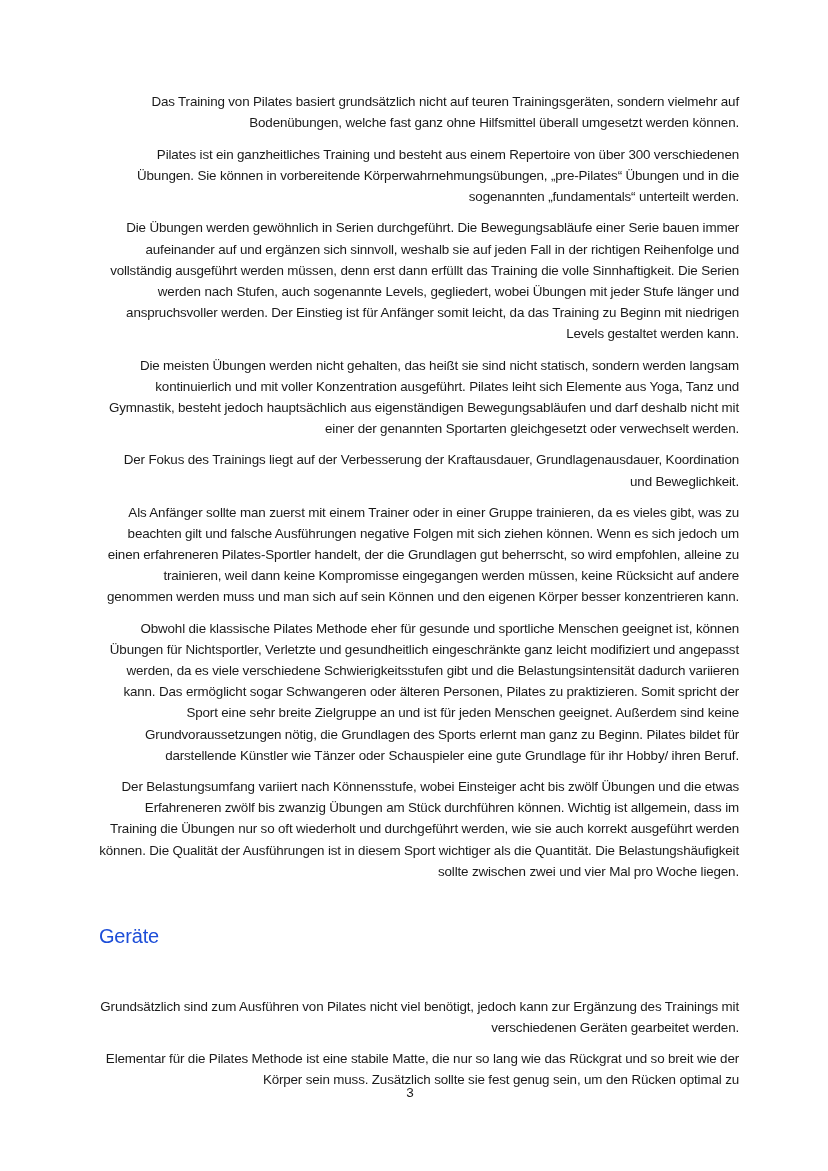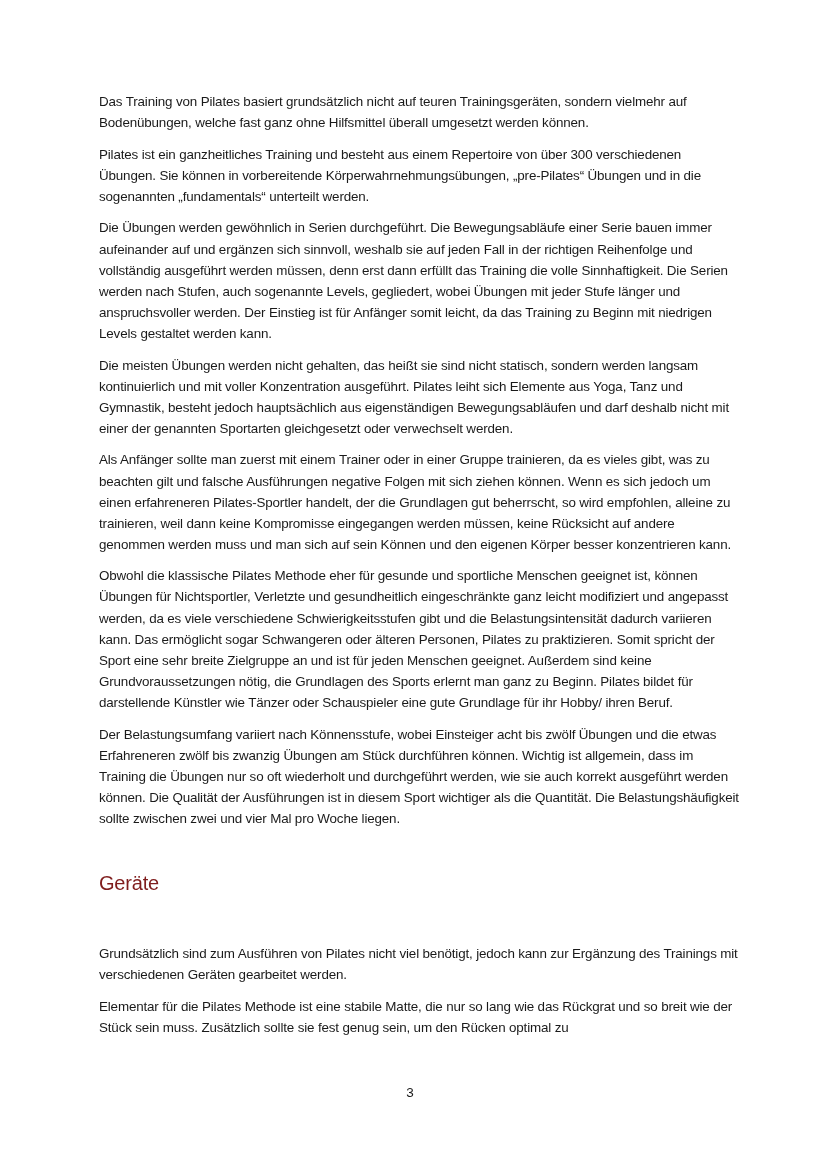--- a/index.html
+++ b/index.html
@@ -20,27 +20,28 @@
       left: 99px;
       top: 91px;
       width: 640px;
     }
     .para {
       font-size: 13.4px;
       line-height: 21.1px;
       margin: 0 0 10.5px 0;
       letter-spacing: -0.15px;
       word-spacing: 0px;
+      text-align: right;
     }
     .heading {
       font-size: 20px;
       font-weight: normal;
       line-height: 26px;
       margin: 41px 0 47px 0;
-      color: #7f1d1d;
+      color: #1d4ed8;
       letter-spacing: -0.2px;
     }
     .page-number {
       position: absolute;
       left: 0;
       width: 828px;
       top: 1085px;
       text-align: center;
       font-size: 13.5px;
       color: #1a1a1a;
@@ -48,23 +49,24 @@
     }
   </style>
 </head>
 <body>
 
 <div class="page">
   <p class="para">Das Training von Pilates basiert grundsätzlich nicht auf teuren Trainingsgeräten, sondern vielmehr auf Bodenübungen, welche fast ganz ohne Hilfsmittel überall umgesetzt werden können.</p>
   <p class="para">Pilates ist ein ganzheitliches Training und besteht aus einem Repertoire von über 300 verschiedenen Übungen. Sie können in vorbereitende Körperwahrnehmungsübungen, „pre-Pilates“ Übungen und in die sogenannten „fundamentals“ unterteilt werden.</p>
   <p class="para">Die Übungen werden gewöhnlich in Serien durchgeführt. Die Bewegungsabläufe einer Serie bauen immer aufeinander auf und ergänzen sich sinnvoll, weshalb sie auf jeden Fall in der richtigen Reihenfolge und vollständig ausgeführt werden müssen, denn erst dann erfüllt das Training die volle Sinnhaftigkeit. Die Serien werden nach Stufen, auch sogenannte Levels, gegliedert, wobei Übungen mit jeder Stufe länger und anspruchsvoller werden. Der Einstieg ist für Anfänger somit leicht, da das Training zu Beginn mit niedrigen Levels gestaltet werden kann.</p>
   <p class="para">Die meisten Übungen werden nicht gehalten, das heißt sie sind nicht statisch, sondern werden langsam kontinuierlich und mit voller Konzentration ausgeführt. Pilates leiht sich Elemente aus Yoga, Tanz und Gymnastik, besteht jedoch hauptsächlich aus eigenständigen Bewegungsabläufen und darf deshalb nicht mit einer der genannten Sportarten gleichgesetzt oder verwechselt werden.</p>
+  <p class="para">Der Fokus des Trainings liegt auf der Verbesserung der Kraftausdauer, Grundlagenausdauer, Koordination und Beweglichkeit.</p>
   <p class="para">Als Anfänger sollte man zuerst mit einem Trainer oder in einer Gruppe trainieren, da es vieles gibt, was zu beachten gilt und falsche Ausführungen negative Folgen mit sich ziehen können. Wenn es sich jedoch um einen erfahreneren Pilates-Sportler handelt, der die Grundlagen gut beherrscht, so wird empfohlen, alleine zu trainieren, weil dann keine Kompromisse eingegangen werden müssen, keine Rücksicht auf andere genommen werden muss und man sich auf sein Können und den eigenen Körper besser konzentrieren kann.</p>
   <p class="para">Obwohl die klassische Pilates Methode eher für gesunde und sportliche Menschen geeignet ist, können Übungen für Nichtsportler, Verletzte und gesundheitlich eingeschränkte ganz leicht modifiziert und angepasst werden, da es viele verschiedene Schwierigkeitsstufen gibt und die Belastungsintensität dadurch variieren kann. Das ermöglicht sogar Schwangeren oder älteren Personen, Pilates zu praktizieren. Somit spricht der Sport eine sehr breite Zielgruppe an und ist für jeden Menschen geeignet. Außerdem sind keine Grundvoraussetzungen nötig, die Grundlagen des Sports erlernt man ganz zu Beginn. Pilates bildet für darstellende Künstler wie Tänzer oder Schauspieler eine gute Grundlage für ihr Hobby/ ihren Beruf.</p>
   <p class="para">Der Belastungsumfang variiert nach Könnensstufe, wobei Einsteiger acht bis zwölf Übungen und die etwas Erfahreneren zwölf bis zwanzig Übungen am Stück durchführen können. Wichtig ist allgemein, dass im Training die Übungen nur so oft wiederholt und durchgeführt werden, wie sie auch korrekt ausgeführt werden können. Die Qualität der Ausführungen ist in diesem Sport wichtiger als die Quantität. Die Belastungshäufigkeit sollte zwischen zwei und vier Mal pro Woche liegen.</p>
 
   <h2 class="heading">Geräte</h2>
 
   <p class="para">Grundsätzlich sind zum Ausführen von Pilates nicht viel benötigt, jedoch kann zur Ergänzung des Trainings mit verschiedenen Geräten gearbeitet werden.</p>
-  <p class="para">Elementar für die Pilates Methode ist eine stabile Matte, die nur so lang wie das Rückgrat und so breit wie der Stück sein muss. Zusätzlich sollte sie fest genug sein, um den Rücken optimal zu</p>
+  <p class="para">Elementar für die Pilates Methode ist eine stabile Matte, die nur so lang wie das Rückgrat und so breit wie der Körper sein muss. Zusätzlich sollte sie fest genug sein, um den Rücken optimal zu</p>
 </div>
 
 <div class="page-number">3</div>
 
 </body></html>

